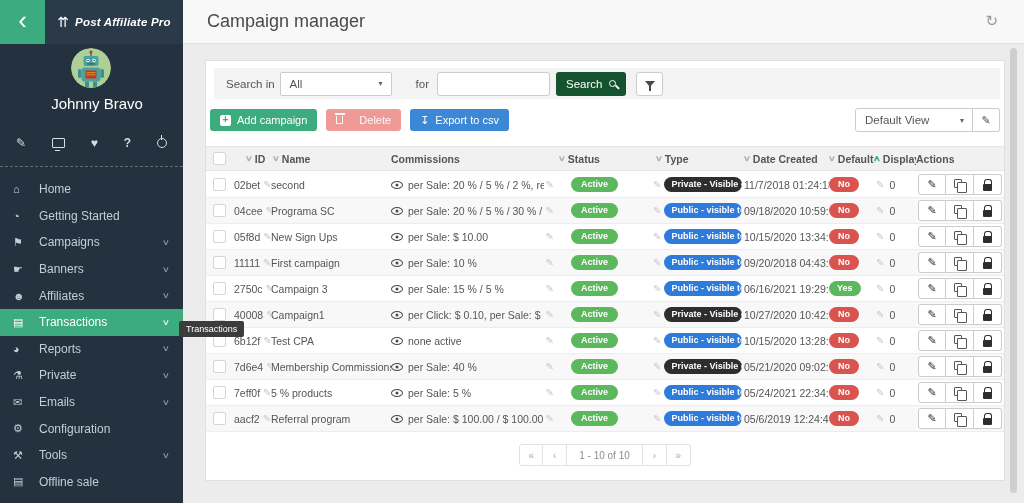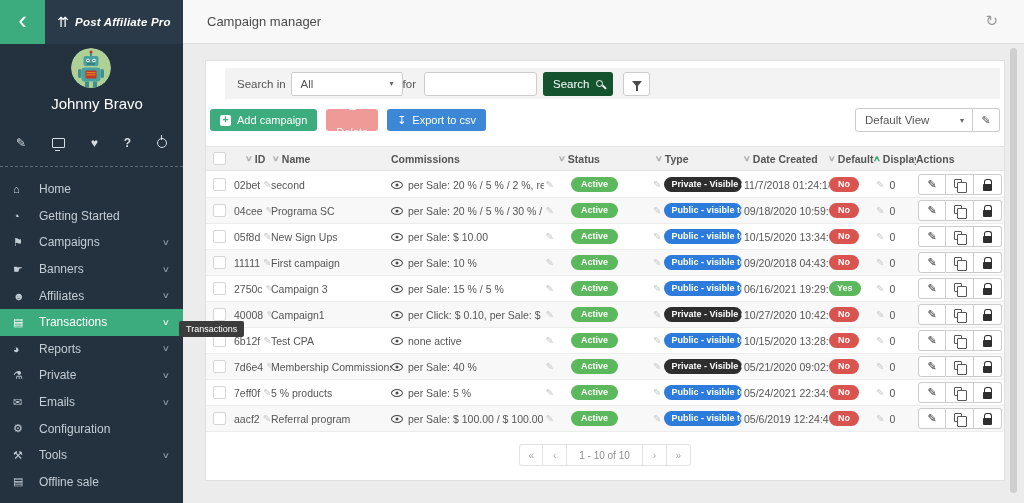--- a/index.html
+++ b/index.html
@@ -7,21 +7,21 @@
   .app {
     position:relative; width:1024px; height:503px; overflow:hidden;
     background:#ececec; font-family:"Liberation Sans", sans-serif; color:#555;
   }
   
   .topbar {
     position:absolute; left:183px; top:0; width:841px; height:44px;
     background:#f8f8f8; border-bottom:1px solid #e0e0e0;
     display:flex; align-items:center;
   }
-  .page-title { margin-left:24px; font-size:13px; color:#4a4a4a; }
+  .page-title { margin-left:24px; font-size:18px; color:#4a4a4a; }
   .refresh { position:absolute; right:26px; top:12px; font-size:15px; color:#9a9a9a; cursor:pointer; }
   
   .sidebar { position:absolute; left:0; top:0; width:183px; height:503px; background:#24323f; }
   .back-btn {
     position:absolute; left:0; top:0; width:45px; height:44px; background:#3cab7d;
     color:#fff; display:flex; align-items:center; justify-content:center;
     font-size:26px; line-height:1; cursor:pointer;
   }
   .back-btn span { margin-top:-4px; }
   .logo {
@@ -55,42 +55,42 @@
   .tooltip {
     position:absolute; left:179px; top:321px; z-index:20;
     background:#3c3c3c; color:#fff; font-size:9px; padding:3px 7px; border-radius:2px;
   }
   
   .card {
     position:absolute; left:205px; top:60px; width:800px; height:421px;
     background:#fff; border:1px solid #e0e0e0;
   }
   .search-panel {
-    position:absolute; left:19px; right:4px; top:7px; height:31px; background:#f3f3f3;
+    position:absolute; left:8px; right:4px; top:7px; height:31px; background:#f3f3f3;
     display:flex; align-items:center; padding-left:12px; font-size:11.5px; color:#555;
   }
   .sel {
     position:relative; height:24px; background:#fff; border:1px solid #ccc; border-radius:2px;
     display:inline-flex; align-items:center; padding:0 9px; font-size:11.5px; color:#555; cursor:pointer;
   }
   .sel .caret { position:absolute; right:8px; font-size:8px; color:#666; }
   .sel-searchin { width:112px; margin-left:5px; }
-  .lbl-for { margin-left:0; }
+  .lbl-for { margin-left:24px; }
   .search-input { width:113px; height:24px; margin-left:8px; border:1px solid #ccc; border-radius:3px; padding:0 6px; font-size:11px; outline:none; }
   .btn { border:none; border-radius:3px; font-family:"Liberation Sans",sans-serif; cursor:pointer; display:inline-flex; align-items:center; }
   .btn-search { height:24px; margin-left:6px; background:#14532d; color:#fff; font-size:11.5px; padding:0 10px; }
   .mag { position:relative; width:7px; height:7px; border:1.5px solid #fff; border-radius:50%; margin-left:7px; display:inline-block; }
   .mag::after { content:''; position:absolute; width:4.5px; height:1.6px; background:#fff; transform:rotate(45deg); right:-3.8px; bottom:-1.2px; }
   .btn-filter { position:relative; width:27px; height:24px; margin-left:10px; background:#fff; border:1px solid #ccc; border-radius:3px; justify-content:center; }
   .funnel { position:relative; width:0; height:0; border-left:5px solid transparent; border-right:5px solid transparent; border-top:6px solid #4a4a4a; }
   .funnel::after { content:''; position:absolute; left:-1px; top:-1px; width:2px; height:5px; background:#4a4a4a; }
   .btn-row { position:absolute; left:4px; right:4px; top:47px; height:24px; display:flex; align-items:center; }
   .btn-add { height:22px; background:#3cab7d; color:#fff; font-size:11px; padding:0 10px; gap:6px; }
   .plus-box { width:11px; height:11px; background:#fff; color:#3cab7d; border-radius:2px; font-size:10px; font-weight:bold; display:inline-flex; align-items:center; justify-content:center; line-height:1; }
-  .btn-delete { height:22px; margin-left:9px; background:#f09a98; color:rgba(255,255,255,.92); font-size:11px; padding:0 10px; gap:16px;flex-direction:column; }
+  .btn-delete { height:22px; margin-left:9px; background:#f09a98; color:rgba(255,255,255,.92); font-size:11px; padding:0 10px; gap:16px; }
   .trash { position:relative; width:7px; height:8px; border:1px solid rgba(255,255,255,.92); border-top:none; border-radius:0 0 1px 1px; }
   .trash::before { content:''; position:absolute; top:-3px; left:-2.5px; width:10px; height:1.5px; background:rgba(255,255,255,.92); }
   .btn-export { height:22px; margin-left:9px; background:#3c87d6; color:#fff; font-size:11px; padding:0 10px; gap:6px; }
   .dl-icon { font-size:11px; line-height:1; }
   .view-group { margin-left:auto; display:flex; }
   .sel-view { width:118px; border-radius:3px 0 0 3px; }
   .btn-viewedit { width:27px; height:24px; background:#fff; border:1px solid #ccc; border-left:none; border-radius:0 3px 3px 0; justify-content:center; color:#555; font-size:11px; }
   
   .thead {
     position:absolute; left:0; right:0; top:85px; height:25px; background:#f1f1f1;

